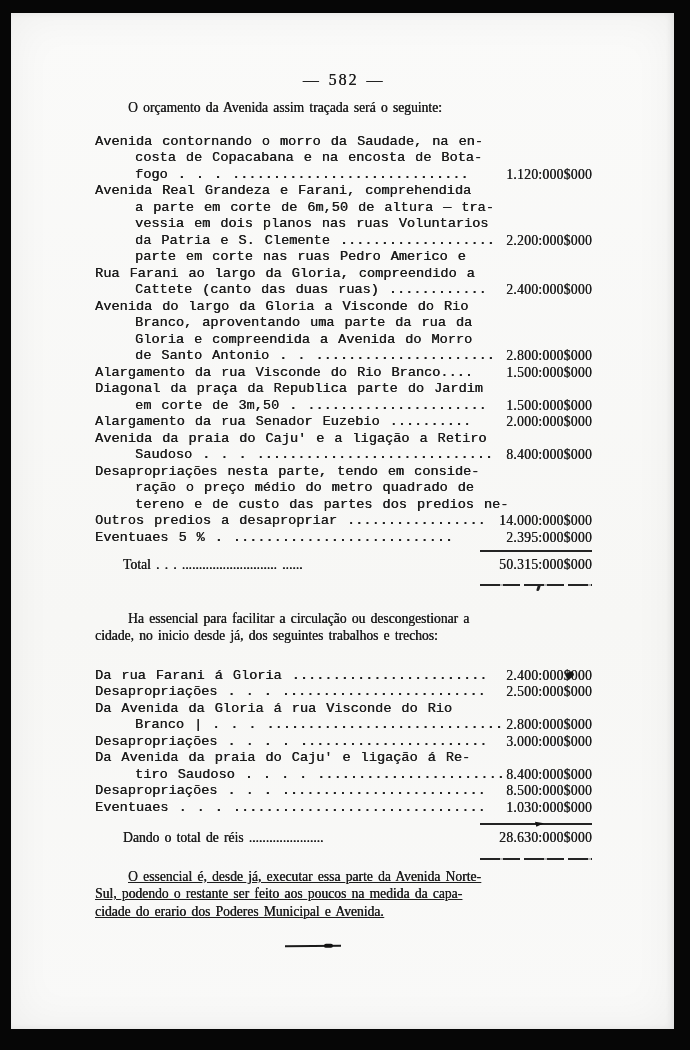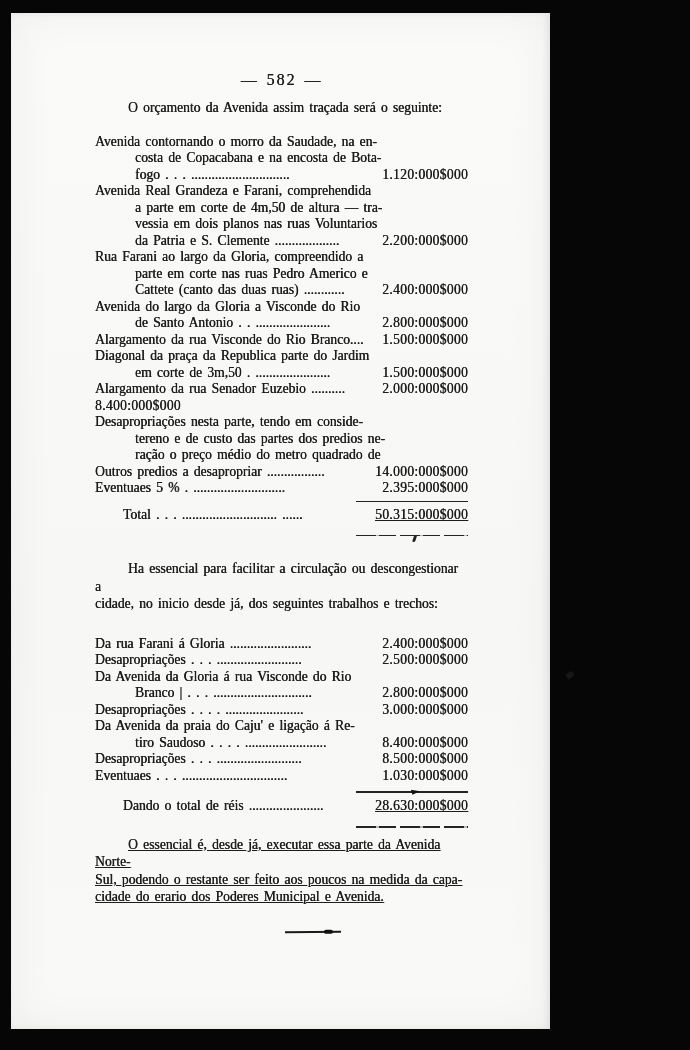--- a/index.html
+++ b/index.html
@@ -4,21 +4,21 @@
 <style>
   html,body{margin:0;padding:0;}
   body{
     width:690px;height:1050px;
     background:#060606;
     position:relative;
     overflow:hidden;
     font-family:"Liberation Serif","DejaVu Serif",serif;
   }
   .page{
-    position:absolute;left:11px;top:13px;width:539px;height:1016px;
+    position:absolute;left:11px;top:13px;width:663px;height:1016px;
     background:linear-gradient(180deg,#fafaf9 0%,#f7f7f5 60%,#f9f9f8 100%);
     box-shadow:inset 0 0 46px rgba(0,0,0,0.05), inset -3px 0 6px rgba(0,0,0,0.07);
   }
   .content{
     position:relative;
     padding:0 82px 0 84px;
     color:#1d1d1d;
     font-size:13.6px;
     line-height:16.5px;
     word-spacing:1.8px;
@@ -31,26 +31,26 @@
     letter-spacing:2px;
     line-height:18px;
   }
   .intro{
     margin-top:10px;
     text-indent:33px;
     line-height:17.5px;
   }
   .list{margin-top:17px;}
   .row{display:flex;position:relative;}
-  .row .t{flex:1 1 auto;white-space:nowrap;overflow:hidden;}
+  .row .t{flex:1 1 auto;white-space:nowrap;overflow:hidden;font-family:Liberation Mono, monospace;}
   .row .v{flex:0 0 auto;letter-spacing:0.3px;}
   .row.ind .t{padding-left:40px;}
   .total-row{display:flex;margin-top:5px;}
   .total-row .t{flex:1 1 auto;padding-left:28px;white-space:nowrap;overflow:hidden;}
-  .total-row .v{flex:0 0 auto;margin-left:8px;letter-spacing:0.3px;text-decoration:underline;}
+  .total-row .v{flex:0 0 auto;margin-left:8px;letter-spacing:0.3px;}
   .vrule{
     height:1.6px;width:112px;
     margin:4px 0 0 auto;
     background:#242424;
     position:relative;
   }
   .vrule.dashy{
     background:repeating-linear-gradient(90deg,#242424 0 20px,rgba(0,0,0,0.25) 20px 23px,#242424 23px 40px,rgba(0,0,0,0) 40px 44px);
   }
   .vrule .rule-arrow{
@@ -117,80 +117,93 @@
         </div>
       <div class="row ind">
           <span class="t">fogo . . . .............................</span>
           <span class="v">1.120:000$000</span>
         </div>
       <div class="row">
           <span class="t">Avenida Real Grandeza e Farani, comprehendida</span>
           <span class="v"></span>
         </div>
       <div class="row ind">
-          <span class="t">a parte em corte de 4m,50 de altura — tra-</span>
+          <span class="t">a parte em corte de 6m,50 de altura — tra-</span>
           <span class="v"></span>
         </div>
       <div class="row ind">
           <span class="t">vessia em dois planos nas ruas Voluntarios</span>
           <span class="v"></span>
         </div>
       <div class="row ind">
           <span class="t">da Patria e S. Clemente ...................</span>
           <span class="v">2.200:000$000</span>
         </div>
+      <div class="row ind">
+          <span class="t">parte em corte nas ruas Pedro Americo e</span>
+          <span class="v"></span>
+        </div>
       <div class="row">
           <span class="t">Rua Farani ao largo da Gloria, compreendido a</span>
-          <span class="v"></span>
-        </div>
-      <div class="row ind">
-          <span class="t">parte em corte nas ruas Pedro Americo e</span>
           <span class="v"></span>
         </div>
       <div class="row ind">
           <span class="t">Cattete (canto das duas ruas) ............</span>
           <span class="v">2.400:000$000</span>
         </div>
       <div class="row">
           <span class="t">Avenida do largo da Gloria a Visconde do Rio</span>
           <span class="v"></span>
         </div>
       <div class="row ind">
+          <span class="t">Branco, aproventando uma parte da rua da</span>
+          <span class="v"></span>
+        </div>
+      <div class="row ind">
+          <span class="t">Gloria e compreendida a Avenida do Morro</span>
+          <span class="v"></span>
+        </div>
+      <div class="row ind">
           <span class="t">de Santo Antonio . . ......................</span>
           <span class="v">2.800:000$000</span>
         </div>
       <div class="row">
           <span class="t">Alargamento da rua Visconde do Rio Branco....</span>
           <span class="v">1.500:000$000</span>
         </div>
       <div class="row">
           <span class="t">Diagonal da praça da Republica parte do Jardim</span>
           <span class="v"></span>
         </div>
       <div class="row ind">
           <span class="t">em corte de 3m,50 . ......................</span>
           <span class="v">1.500:000$000</span>
         </div>
       <div class="row">
           <span class="t">Alargamento da rua Senador Euzebio ..........</span>
           <span class="v">2.000:000$000</span>
         </div>
-      <div class="row ind">
+      <div class="row">
+          <span class="t">Avenida da praia do Caju' e a ligação a Retiro</span>
+          <span class="v"></span>
+        </div>
+      <div class="row ind">
+          <span class="t">Saudoso . . . .............................</span>
           <span class="v">8.400:000$000</span>
         </div>
       <div class="row">
           <span class="t">Desapropriações nesta parte, tendo em conside-</span>
           <span class="v"></span>
         </div>
       <div class="row ind">
+          <span class="t">ração o preço médio do metro quadrado de</span>
+          <span class="v"></span>
+        </div>
+      <div class="row ind">
           <span class="t">tereno e de custo das partes dos predios ne-</span>
-          <span class="v"></span>
-        </div>
-      <div class="row ind">
-          <span class="t">ração o preço médio do metro quadrado de</span>
           <span class="v"></span>
         </div>
       <div class="row">
           <span class="t">Outros predios a desapropriar .................</span>
           <span class="v">14.000:000$000</span>
         </div>
       <div class="row">
           <span class="t">Eventuaes 5 % . ...........................</span>
           <span class="v">2.395:000$000</span>
         </div>

